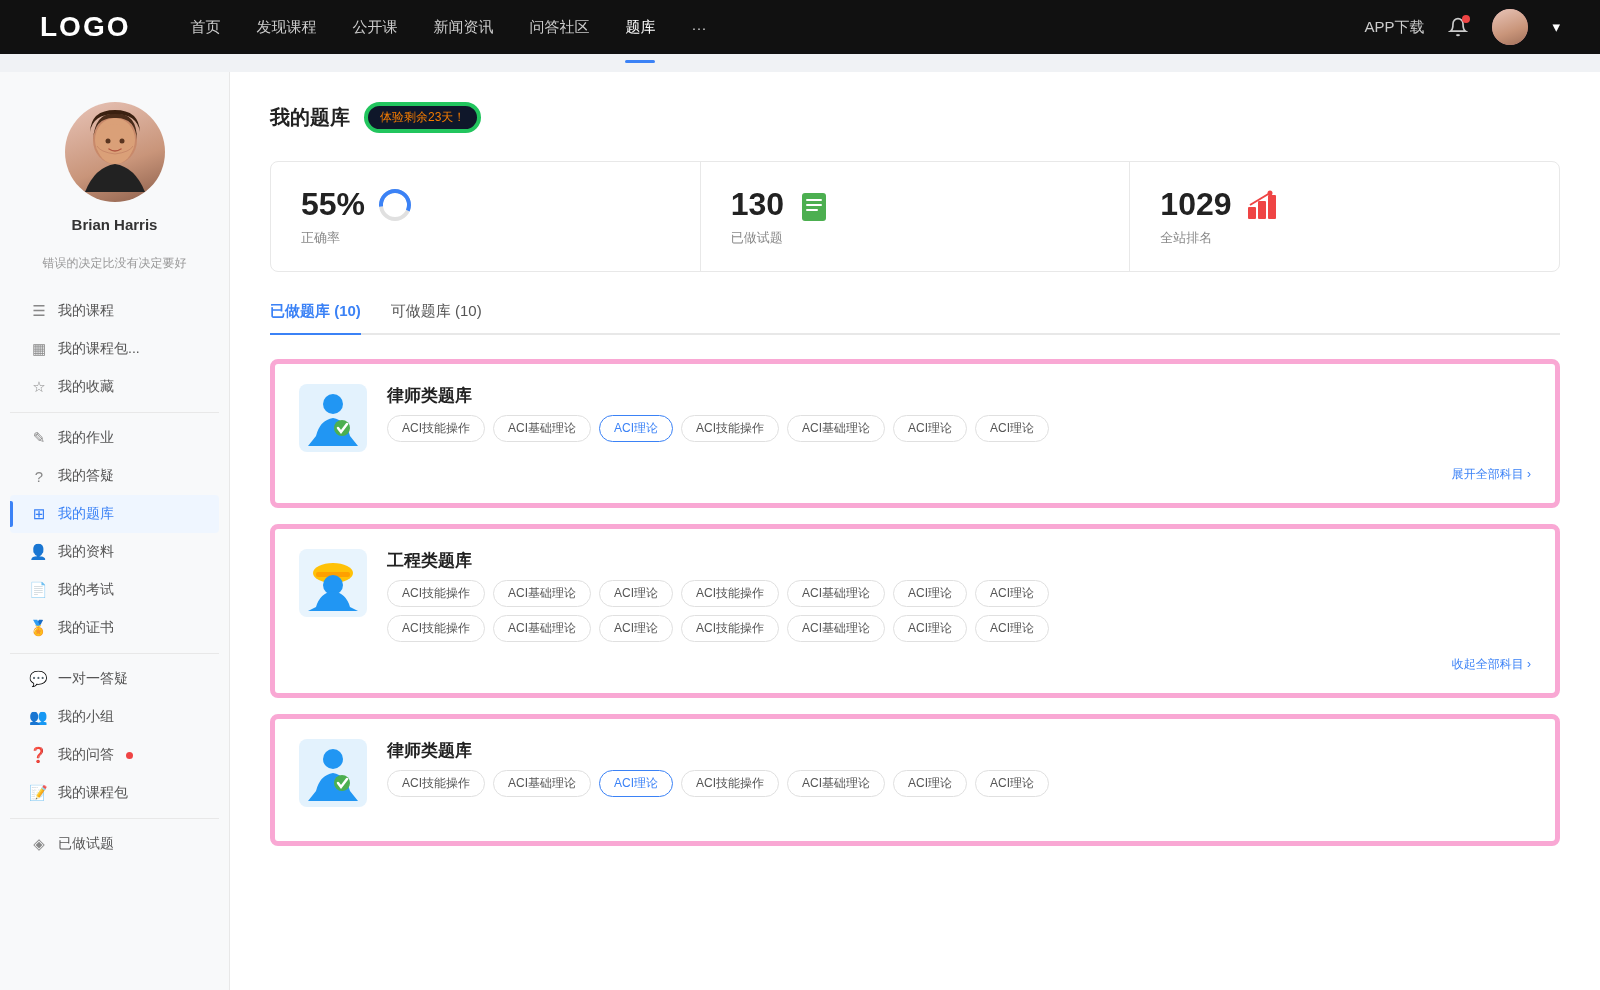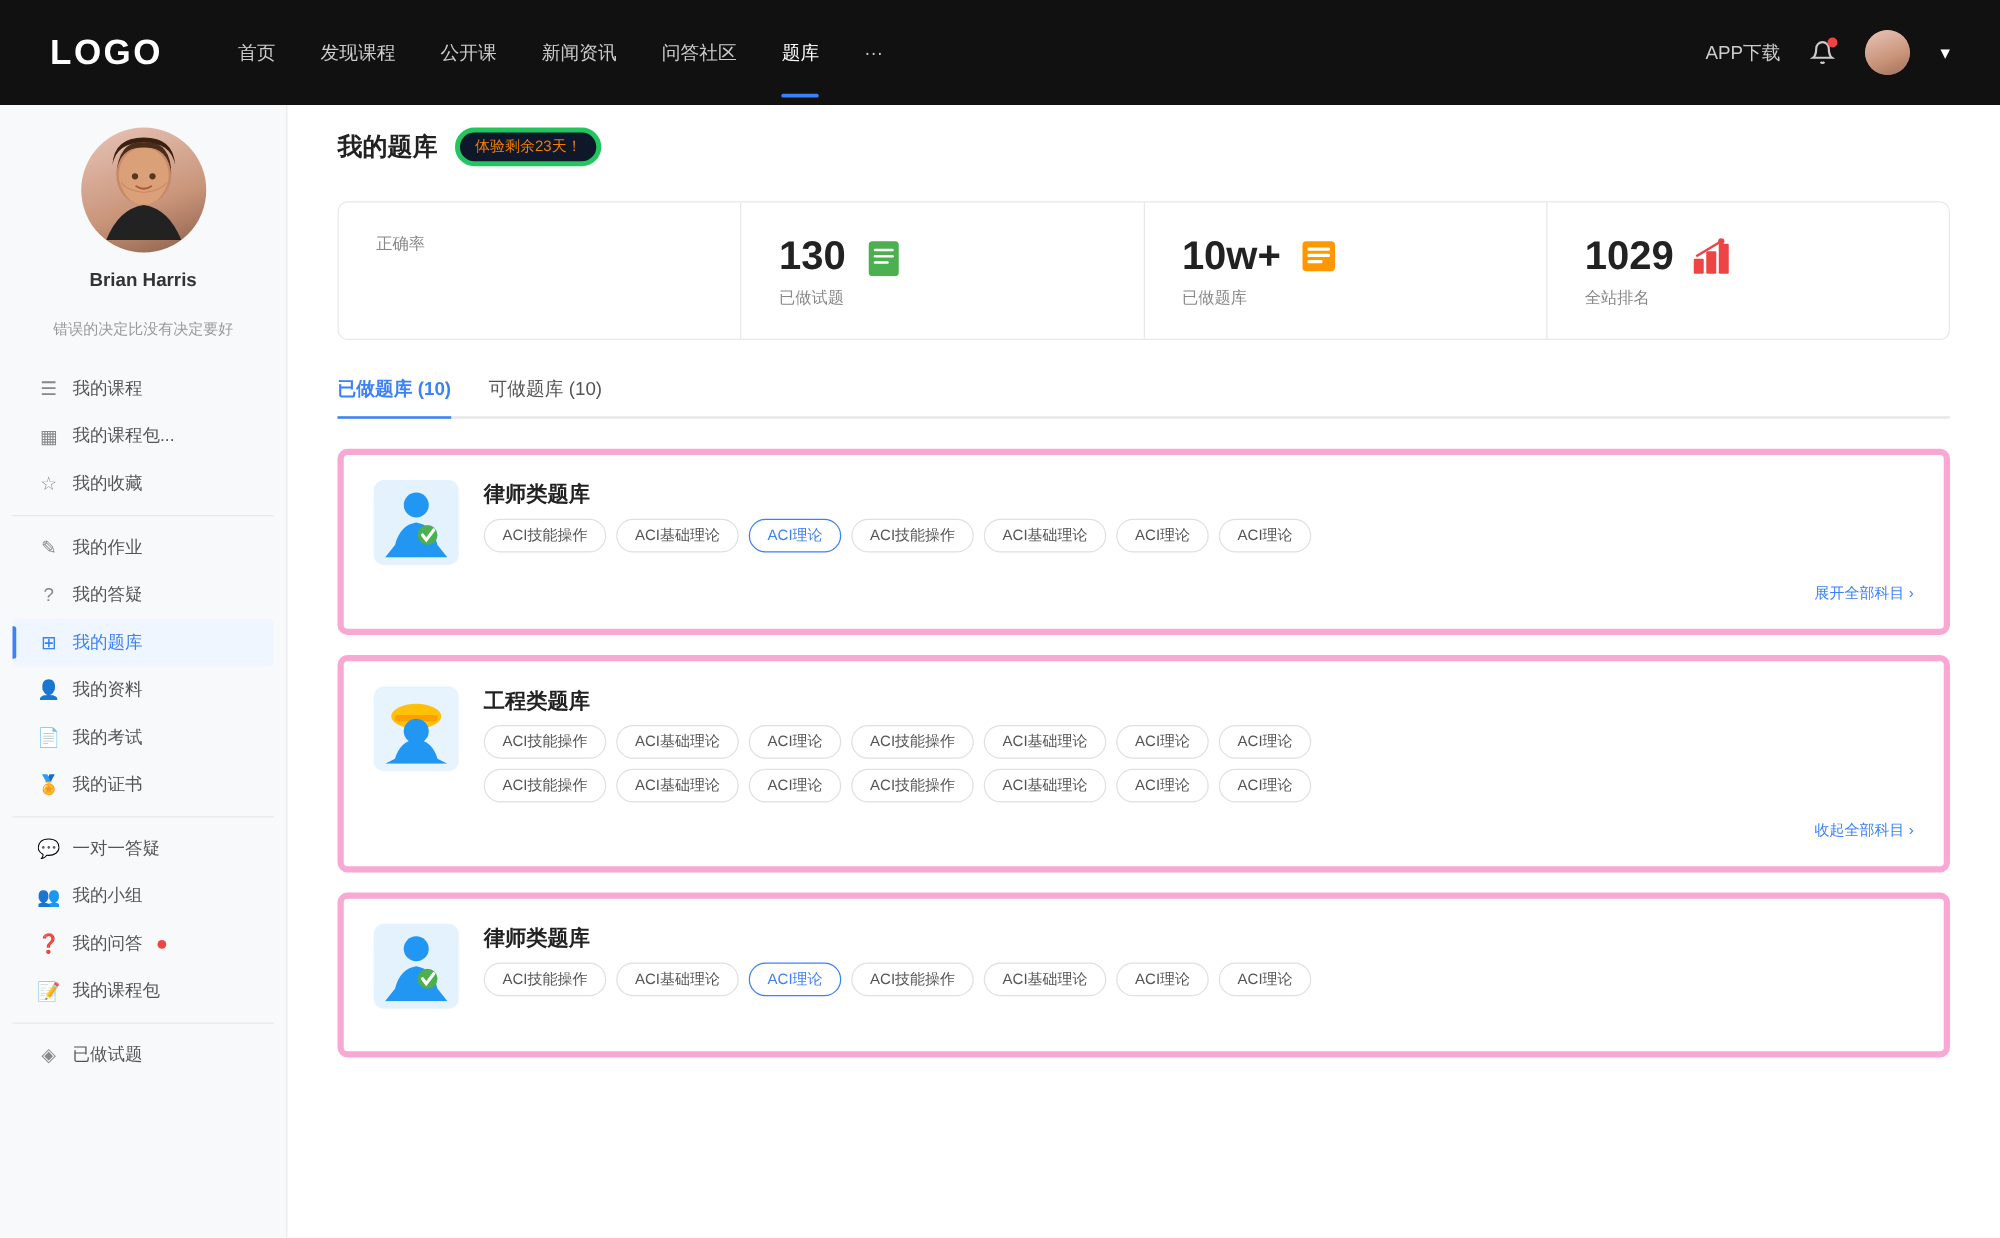--- a/index.html
+++ b/index.html
@@ -1,21 +1,21 @@
 <!DOCTYPE html>
 <html><head>
   <meta charset="utf-8">
   <style>
     * { box-sizing: border-box; margin: 0; padding: 0; }
     body { font-family: -apple-system, BlinkMacSystemFont, "PingFang SC", "Microsoft YaHei", sans-serif; background: #f0f2f5; color: #333; }
 
     
     .navbar {
       background: #111;
-      height: 84px;
+      height: 54px;
       display: flex;
       align-items: center;
       padding: 0 40px;
       position: fixed;
       top: 0; left: 0; right: 0;
       z-index: 100;
     }
     .navbar-logo {
       font-size: 28px;
       font-weight: 900;
@@ -447,52 +447,47 @@
   <main class="main-content">
 
     <div class="page-header">
       <span class="page-title">我的题库</span>
       <span class="trial-badge">体验剩余23天！</span>
     </div>
 
     <div class="stats-row">
 
       <div class="stat-card">
+        <div class="stat-top">
+          <span class="stat-value">55%</span>
+          <div class="stat-icon">
+            <svg width="36" height="36" viewBox="0 0 36 36">
+              <circle cx="18" cy="18" r="14" fill="none" stroke="#e0e0e0" stroke-width="4"></circle>
+              <circle cx="18" cy="18" r="14" fill="none" stroke="#3b82f6" stroke-width="4" stroke-dasharray="49.6 36.4" stroke-dashoffset="22" transform="rotate(-90 18 18)"></circle>
+            </svg>
+          </div>
+        </div>
         <span class="stat-label">正确率</span>
       </div>
 
       <div class="stat-card">
         <div class="stat-top">
           <span class="stat-value">130</span>
           <div class="stat-icon">
             <svg width="32" height="32" viewBox="0 0 32 32">
               <rect x="4" y="4" width="24" height="28" rx="3" fill="#4caf50"></rect>
               <rect x="8" y="10" width="16" height="2" rx="1" fill="#fff"></rect>
               <rect x="8" y="15" width="16" height="2" rx="1" fill="#fff"></rect>
               <rect x="8" y="20" width="12" height="2" rx="1" fill="#fff"></rect>
             </svg>
           </div>
         </div>
         <span class="stat-label">已做试题</span>
       </div>
 
-      <div class="stat-card">
-        <div class="stat-top">
-          <span class="stat-value">10w+</span>
-          <div class="stat-icon">
-            <svg width="32" height="32" viewBox="0 0 32 32">
-              <rect x="3" y="4" width="26" height="24" rx="3" fill="#ff9800"></rect>
-              <rect x="7" y="9" width="18" height="2.5" rx="1" fill="#fff"></rect>
-              <rect x="7" y="14" width="18" height="2.5" rx="1" fill="#fff"></rect>
-              <rect x="7" y="19" width="12" height="2.5" rx="1" fill="#fff"></rect>
-            </svg>
-          </div>
-        </div>
-        <span class="stat-label">已做题库</span>
-      </div>
 
       <div class="stat-card">
         <div class="stat-top">
           <span class="stat-value">1029</span>
           <div class="stat-icon">
             <svg width="32" height="32" viewBox="0 0 32 32">
               <rect x="2" y="18" width="8" height="12" rx="1" fill="#ef4444"></rect>
               <rect x="12" y="12" width="8" height="18" rx="1" fill="#ef4444"></rect>
               <rect x="22" y="6" width="8" height="24" rx="1" fill="#ef4444"></rect>
               <polyline points="4,16 14,10 24,4" stroke="#ef4444" stroke-width="2" fill="none"></polyline>

